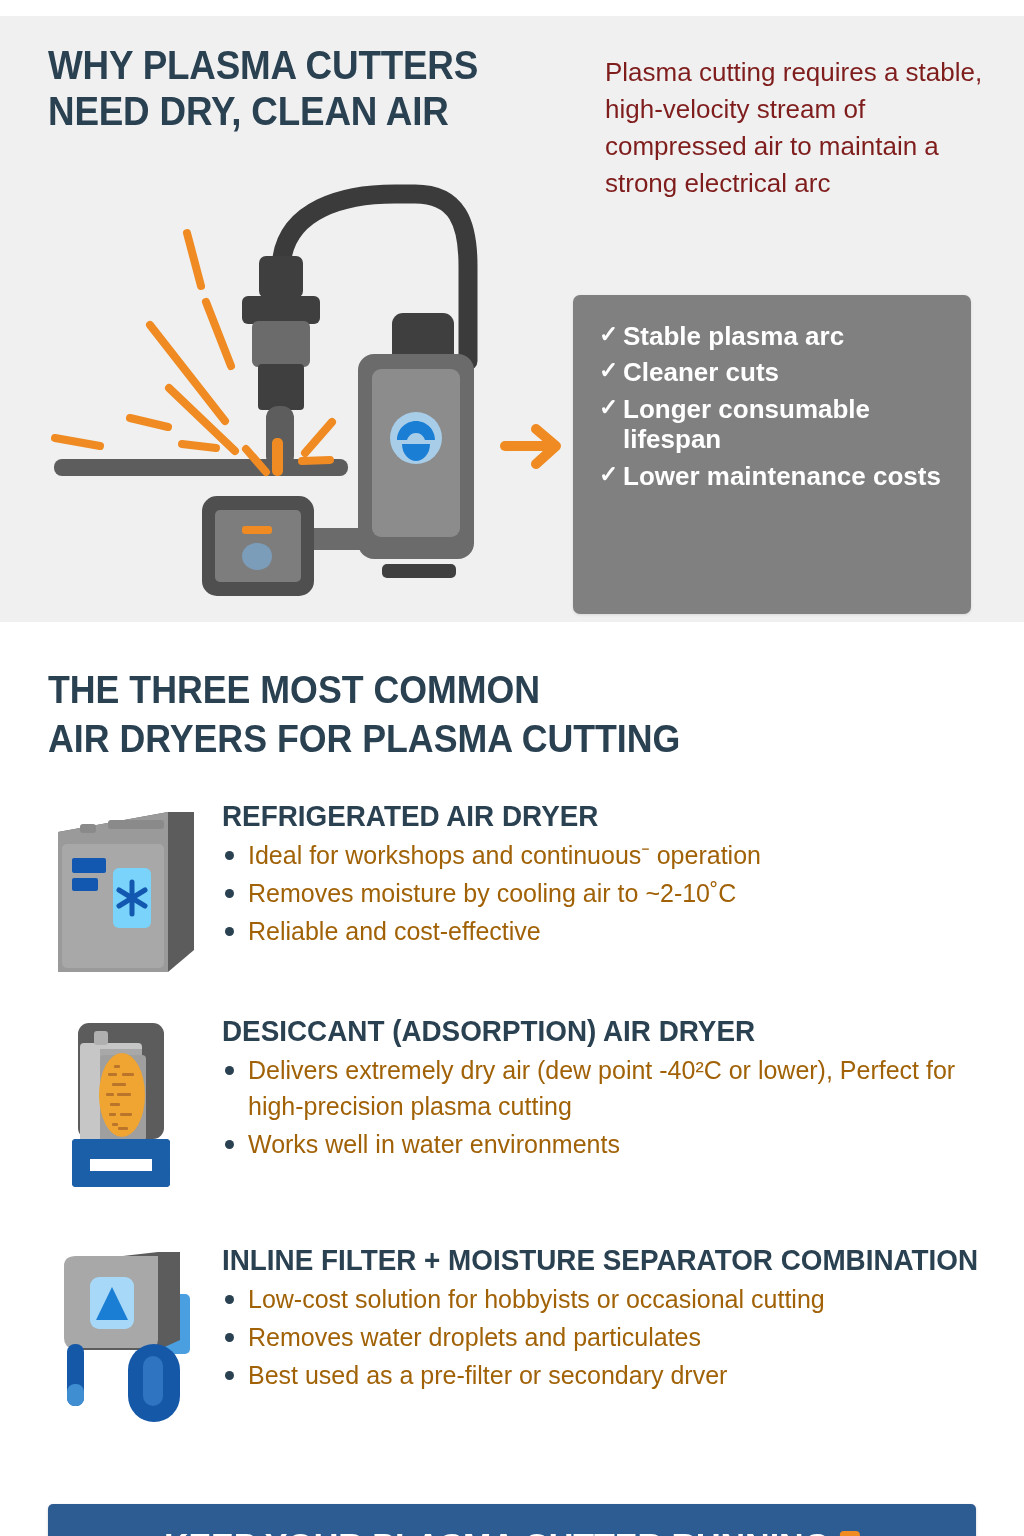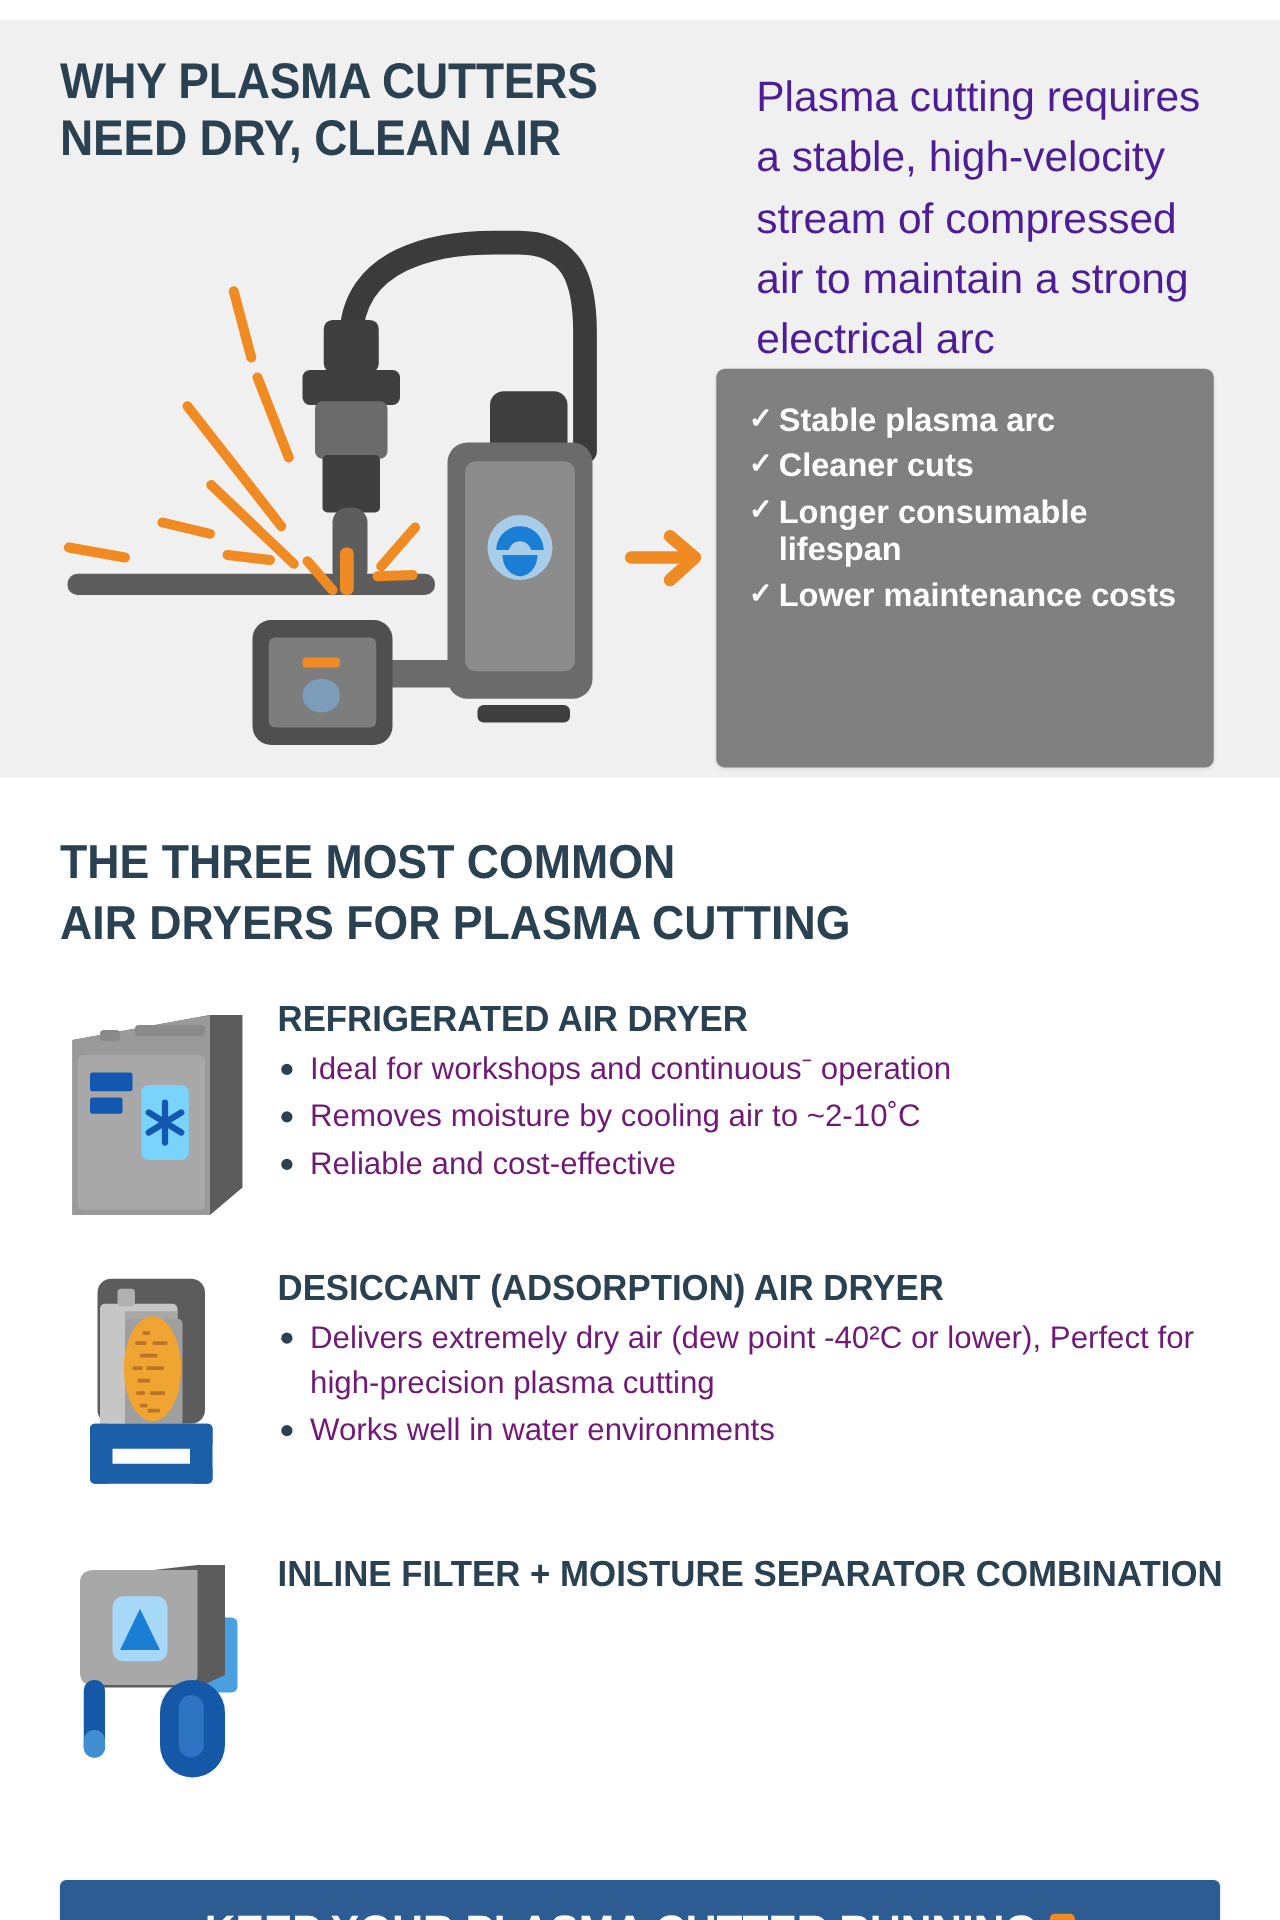--- a/index.html
+++ b/index.html
@@ -39,23 +39,23 @@
     transform: scaleX(0.92);
     transform-origin: left top;
   }
   #hero-title .ln { display: block; white-space: nowrap; }
 
   #hero-intro {
     position: absolute;
     left: 605px;
     top: 38px;
     width: 380px;
-    font-size: 34px;
+    font-size: 26px;
     line-height: 1.42;
-    color: #4c1d95;
+    color: #7f1d1d;
     font-weight: 400;
   }
 
   
   #benefits-card {
     position: absolute;
     left: 573px;
     top: 279px;
     width: 398px;
     height: 319px;
@@ -149,21 +149,21 @@
   ul.dryer-list {
     list-style: none;
     margin: 0;
     padding: 0;
   }
   ul.dryer-list li {
     position: relative;
     padding-left: 26px;
     font-size: 25px;
     line-height: 1.44;
-    color: #701a75;
+    color: #a16207;
     margin-bottom: 2px;
   }
   ul.dryer-list li::before {
     content: "";
     position: absolute;
     left: 3px;
     top: 14px;
     width: 9px;
     height: 9px;
     border-radius: 50%;
@@ -387,20 +387,25 @@
         <rect x="40" y="33" width="44" height="52" rx="9" fill="#a8d8f7"></rect>
         <path d="M62 43 L78 76 L46 76 Z" fill="#1a7fd4"></path>
         <rect x="17" y="100" width="17" height="62" rx="8" fill="#1558a8"></rect>
         <rect x="17" y="140" width="17" height="22" rx="8" fill="#3f8ed2"></rect>
         <rect x="78" y="100" width="52" height="78" rx="26" fill="#1558a8"></rect>
         <rect x="93" y="112" width="20" height="50" rx="10" fill="#2f74c0"></rect>
       </svg>
     </div>
     <div class="dryer-body">
       <div class="dryer-heading">INLINE FILTER + MOISTURE SEPARATOR COMBINATION</div>
+      <ul class="dryer-list">
+        <li>Low-cost solution for hobbyists or occasional cutting</li>
+        <li>Removes water droplets and particulates</li>
+        <li>Best used as a pre-filter or secondary drver</li>
+      </ul>
     </div>
   </div>
 
 </div>
 
 <div id="bottom-banner">
   <div id="bottom-banner-text">
     <span>KEEP YOUR PLASMA CUTTER RUNNING</span>
     <span id="banner-orange-chip"></span>
   </div>

